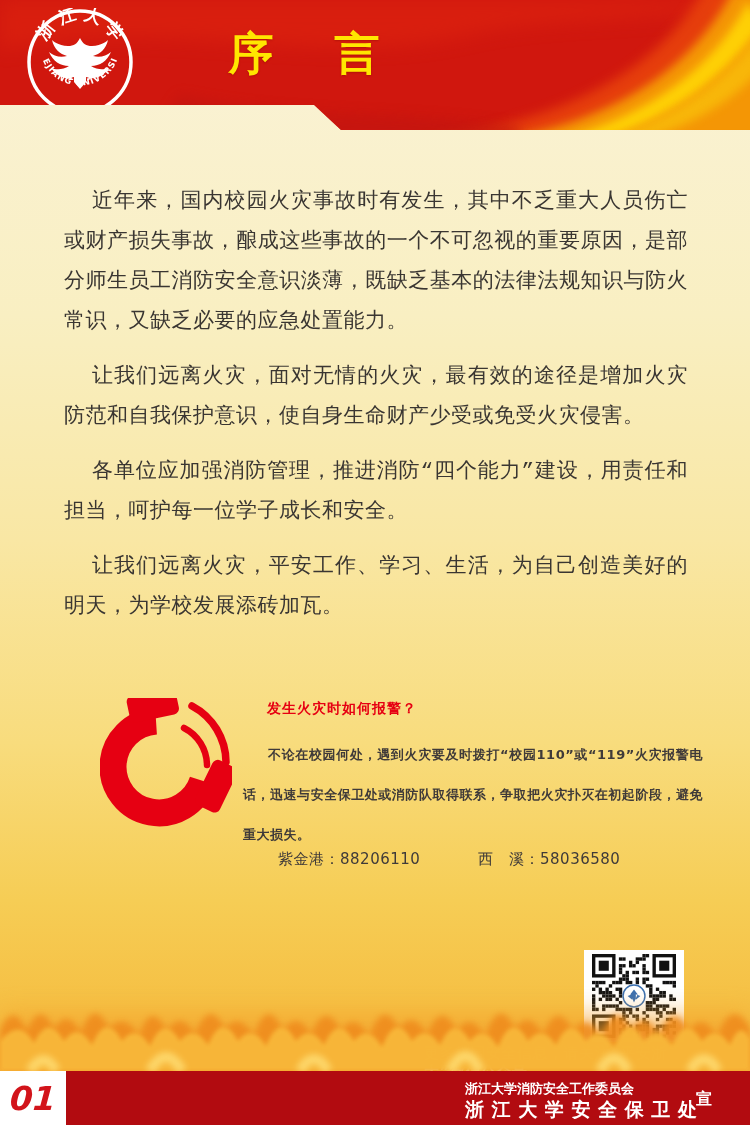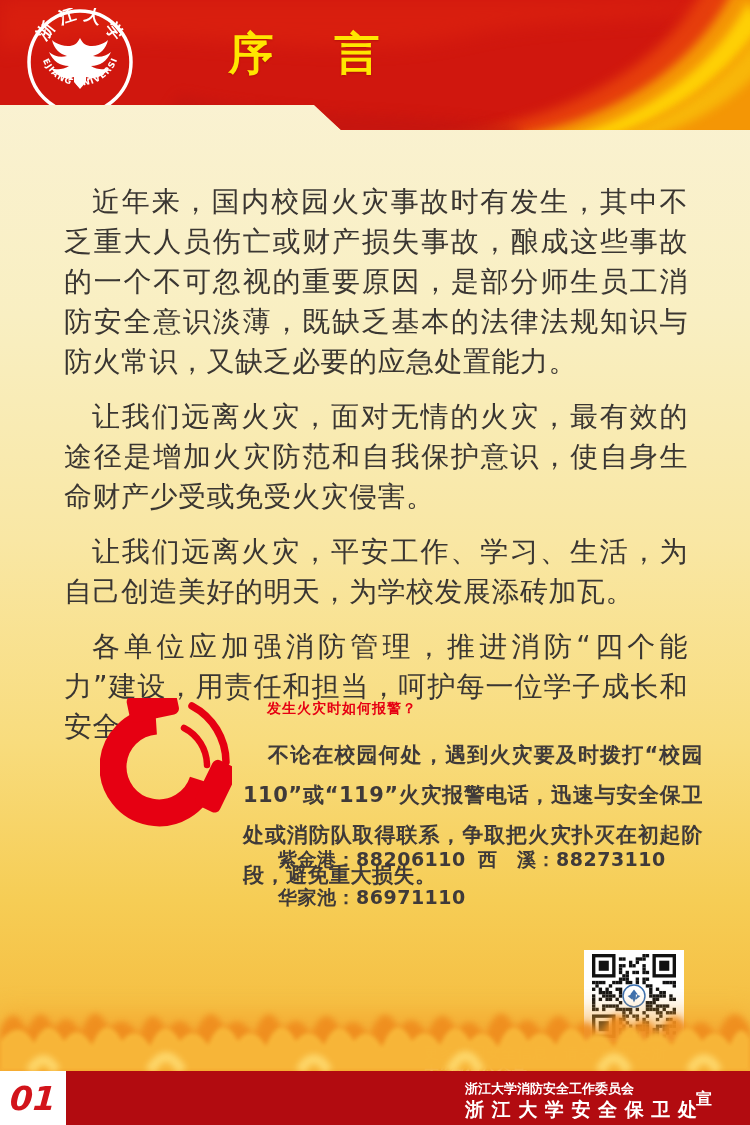--- a/index.html
+++ b/index.html
@@ -18,33 +18,33 @@
   .header svg.swoosh { position:absolute; left:0; top:0; }
   .page-title {
     position:absolute; left:0; top:24px; width:616px; text-align:center;
     font-size:45px; font-weight:bold; color:#ffe600; letter-spacing:8px;
     text-shadow:0 1px 2px rgba(120,0,0,.35);
   }
   .logo { position:absolute; left:26px; top:8px; }
   
   .preface { position:absolute; left:64px; top:182px; width:624px; }
   .preface p {
-    font-size:28px; line-height:40px; color:#3a3632; text-align:justify;
-    text-indent:28px; margin-bottom:15px; letter-spacing:0.5px;
+    font-size:21px; line-height:40px; color:#3a3632; text-align:justify;
+    text-indent:28px; margin-bottom:15px; letter-spacing:0.5px;font-family:Liberation Mono, monospace;
   }
   
   .alarm-icon { position:absolute; left:100px; top:698px; }
   .alarm-text { position:absolute; left:243px; top:700px; width:460px; }
   .alarm-heading { font-size:14px; font-weight:bold; color:#e60012; padding-left:24px; letter-spacing:1px; }
   .alarm-body {
-    margin-top:17px; font-size:21px; font-weight:bold; color:#3f3a39;
+    margin-top:17px; font-size:13px; font-weight:bold; color:#3f3a39;
     line-height:40px; text-align:justify; text-indent:25px; letter-spacing:0.5px;
   }
   .phones { position:absolute; left:278px; top:840px; width:400px; display:flex; flex-wrap:wrap; }
-  .phone-item { width:50%; font-size:19px; font-weight:bold; color:#3f3a39; line-height:38px; letter-spacing:0.5px; }
+  .phone-item { width:50%; font-size:15px; font-weight:normal; color:#3f3a39; line-height:38px; letter-spacing:0.5px; }
   
   .qr-wrap { position:absolute; left:584px; top:950px; width:100px; height:92px; background:#ffffff; padding:4px; }
   .qr-caption { position:absolute; left:424px; top:1044px; width:280px; font-size:15px; font-weight:bold; color:#ffffff; letter-spacing:0.5px; text-shadow:0 1px 2px rgba(180,90,0,.4); }
   
   .flames { position:absolute; left:0; top:983px; }
   
   .footer-bar { position:absolute; left:0; top:1071px; width:750px; height:54px; background:#b20b10; }
   .page-number-box {
     position:absolute; left:0; top:1071px; width:66px; height:54px; background:#ffffff;
     display:flex; align-items:center; justify-content:center;
@@ -88,22 +88,22 @@
       </g>
       <text x="54" y="72" font-size="9" font-weight="bold" fill="#ffffff" text-anchor="middle">1897</text>
     </svg>
 
     <div class="page-title">序　言</div>
   </div>
 
   <div class="preface">
     <p>近年来，国内校园火灾事故时有发生，其中不乏重大人员伤亡或财产损失事故，酿成这些事故的一个不可忽视的重要原因，是部分师生员工消防安全意识淡薄，既缺乏基本的法律法规知识与防火常识，又缺乏必要的应急处置能力。</p>
     <p>让我们远离火灾，面对无情的火灾，最有效的途径是增加火灾防范和自我保护意识，使自身生命财产少受或免受火灾侵害。</p>
+    <p>各单位应加强消防管理，推进消防“四个能力”建设，用责任和担当，呵护每一位学子成长和安全。</p>
     <p>让我们远离火灾，平安工作、学习、生活，为自己创造美好的明天，为学校发展添砖加瓦。</p>
-    <p>各单位应加强消防管理，推进消防“四个能力”建设，用责任和担当，呵护每一位学子成长和安全。</p>
   </div>
 
   <svg class="alarm-icon" width="132" height="142" viewBox="0 0 132 142">
     <g transform="rotate(-38 55 72)">
       <path d="M86,34 A46,46 0 1,0 86,110" fill="none" stroke="#e60012" stroke-width="27"></path>
       <rect x="68" y="6" width="50" height="27" rx="6" fill="#e60012" transform="rotate(26 93 20)"></rect>
       <rect x="68" y="109" width="50" height="27" rx="6" fill="#e60012" transform="rotate(-26 93 122)"></rect>
     </g>
     <g fill="none" stroke="#e60012" stroke-linecap="round">
       <path d="M92,8 A64,64 0 0,1 126,64" stroke-width="7.5"></path>
@@ -111,22 +111,21 @@
     </g>
   </svg>
 
   <div class="alarm-text">
     <div class="alarm-heading">发生火灾时如何报警？</div>
     <div class="alarm-body">不论在校园何处，遇到火灾要及时拨打“校园110”或“119”火灾报警电话，迅速与安全保卫处或消防队取得联系，争取把火灾扑灭在初起阶段，避免重大损失。</div>
   </div>
 
   <div class="phones">
     <div class="phone-item">紫金港：88206110</div>
-    <div class="phone-item">西　溪：88273110</div>
-    <div class="phone-item">华家池：86971110</div>
+    <div class="phone-item">西　溪：58036580</div>
   </div>
 
   <div class="qr-wrap">
     <svg id="qr-svg" width="92" height="84" viewBox="0 0 92 92">
         <rect x="55.2" y="0" width="3.68" height="3.68" fill="#111"></rect>
         <rect x="58.88" y="0" width="3.68" height="3.68" fill="#111"></rect>
         <rect x="29.44" y="3.68" width="3.68" height="3.68" fill="#111"></rect>
         <rect x="33.120000000000005" y="3.68" width="3.68" height="3.68" fill="#111"></rect>
         <rect x="47.84" y="3.68" width="3.68" height="3.68" fill="#111"></rect>
         <rect x="51.52" y="3.68" width="3.68" height="3.68" fill="#111"></rect>

